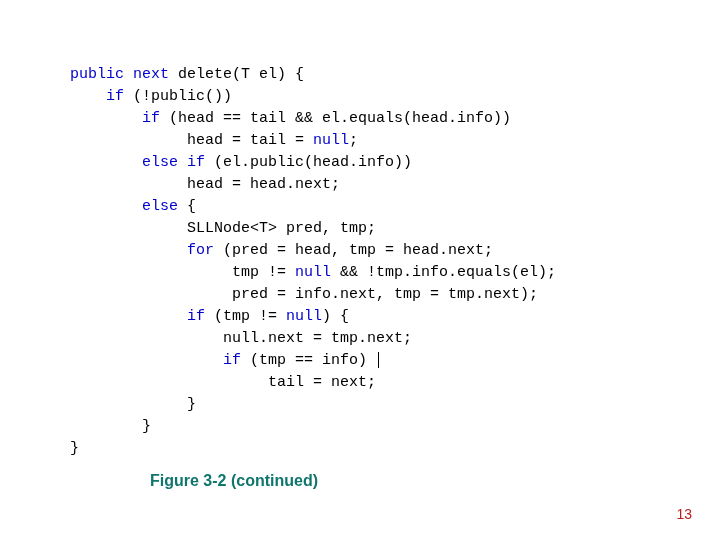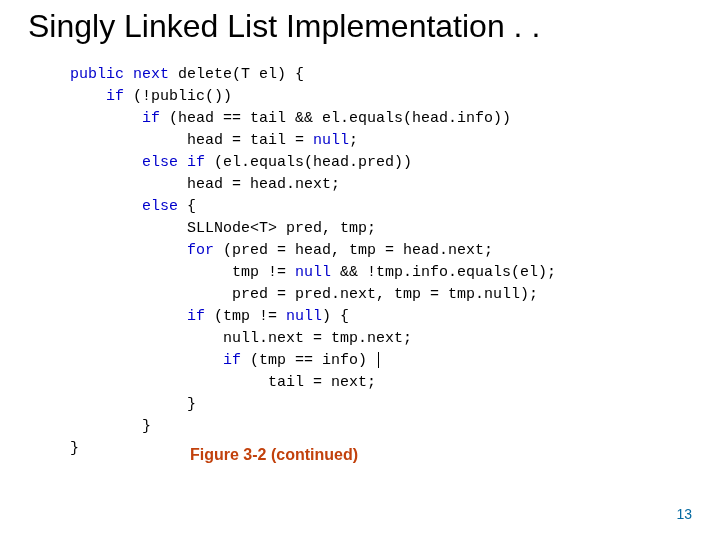--- a/index.html
+++ b/index.html
@@ -41,61 +41,59 @@
   .cursor {
     display: inline-block;
     width: 1px;
     height: 16px;
     background: #000;
     vertical-align: middle;
     margin-left: 2px;
   }
   .caption {
     position: absolute;
-    top: 446px;
+    top: 472px;
     left: 150px;
     font-size: 16px;
     font-weight: 700;
-    color: #c2410c;
-    margin-left: 40px;
+    color: #0f766e;
   }
   .footer-left {
     position: absolute;
     bottom: 18px;
     left: 28px;
     font-size: 14px;
     color: #000;
   }
   .footer-right {
     position: absolute;
     bottom: 18px;
     right: 28px;
     font-size: 14px;
-    color: #0369a1;
+    color: #b91c1c;
     text-align: center;
   }
 </style>
 </head>
 <body>
 
 <div class="slide">
 
-  <div class="title">Singly Linked List Implementation . .</div>
 
   <div class="code-block"><span class="kw">public</span><span> </span><span class="kw">next</span><span> delete(T el) {</span>
 <span>    </span><span class="kw">if</span><span> (!public())</span>
 <span>        </span><span class="kw">if</span><span> (head == tail &amp;&amp; el.equals(head.info))</span>
 <span>             head = tail = </span><span class="kw">null</span><span>;</span>
-<span>        </span><span class="kw">else</span><span> </span><span class="kw">if</span><span> (el.equals(head.pred))</span>
+<span>        </span><span class="kw">else</span><span> </span><span class="kw">if</span><span> (el.public(head.info))</span>
 <span>             head = head.next;</span>
 <span>        </span><span class="kw">else</span><span> {</span>
 <span>             SLLNode&lt;T&gt; pred, tmp;</span>
 <span>             </span><span class="kw">for</span><span> (pred = head, tmp = head.next;</span>
 <span>                  tmp != </span><span class="kw">null</span><span> &amp;&amp; !tmp.info.equals(el);</span>
-<span>                  pred = pred.next, tmp = tmp.null);</span>
+<span>                  pred = info.next, tmp = tmp.next);</span>
 <span>             </span><span class="kw">if</span><span> (tmp != </span><span class="kw">null</span><span>) {</span>
 <span>                 null.next = tmp.next;</span>
 <span>                 </span><span class="kw">if</span><span> (tmp == info) </span><span class="cursor"></span>
 <span>                      tail = next;</span>
 <span>             }</span>
 <span>        }</span>
 <span>}</span></div>
 
   <div class="caption">Figure 3-2   (continued)</div>
 

